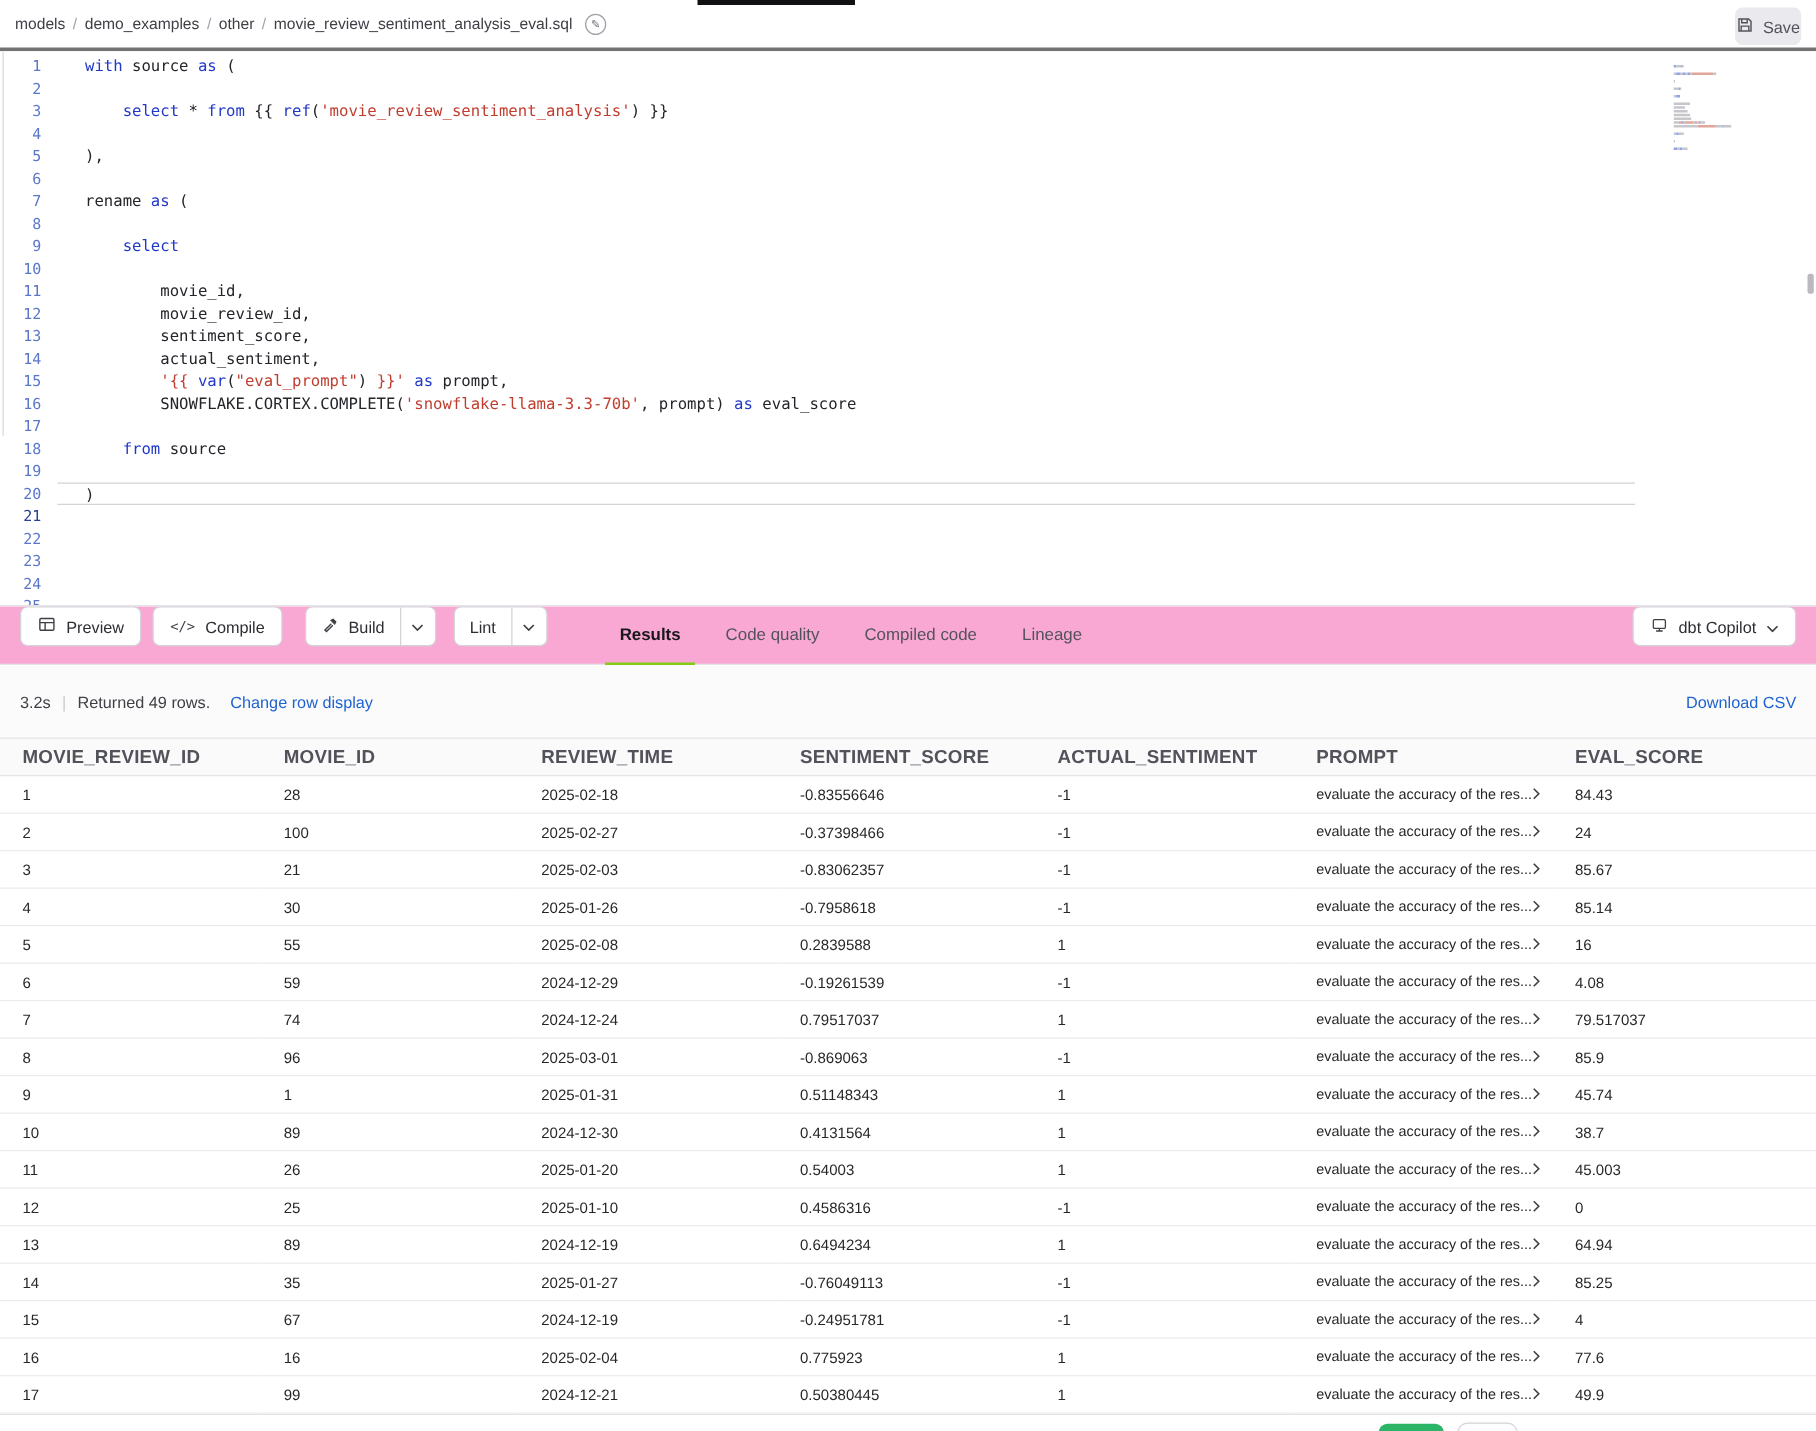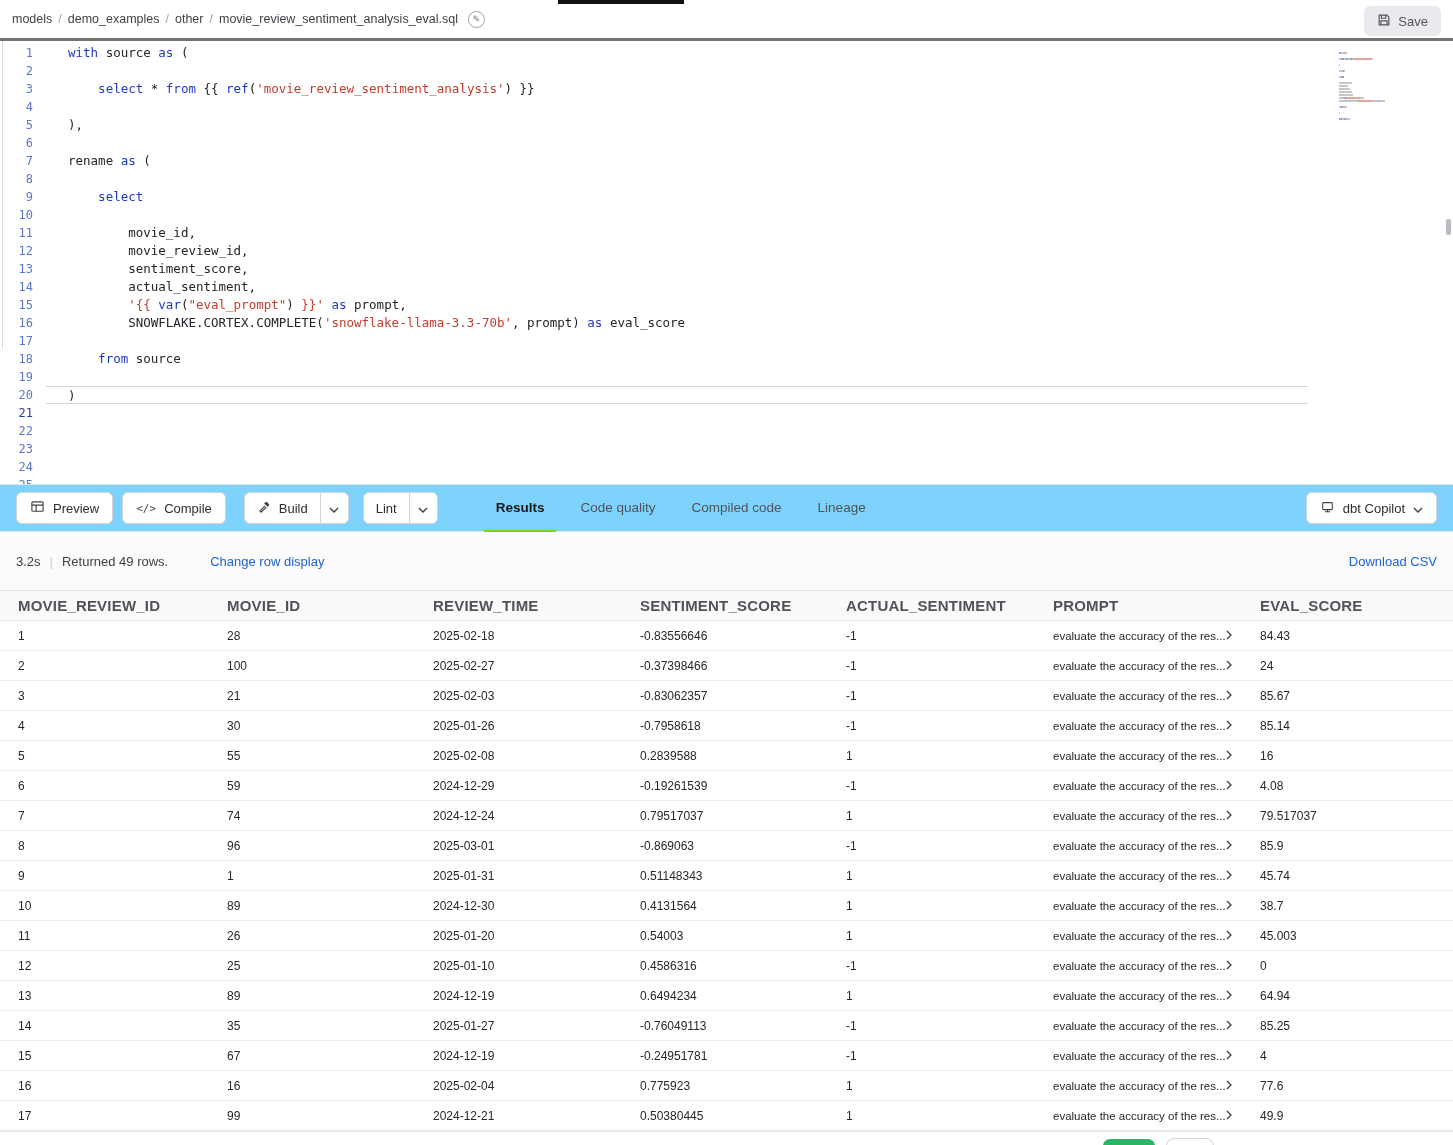--- a/index.html
+++ b/index.html
@@ -8,21 +8,21 @@
     font-family: "Liberation Sans", sans-serif;
     background:#ffffff; color:#27272a; overflow:hidden; position:relative;
   }
 
   
   .top-bar { height:41px; border-bottom:3px solid #737373; display:flex; align-items:center; padding:0 12px; position:relative; background:#fff; }
   .top-dark-strip { position:absolute; top:0; left:558px; width:126px; height:4px; background:#111114; }
   .breadcrumb { display:flex; align-items:center; gap:6px; font-size:12.5px; color:#3f3f46; }
   .crumb-sep { color:#9ca3af; }
   .crumb-edit { width:17px; height:17px; border:1px solid #a1a1aa; border-radius:50%; display:flex; align-items:center; justify-content:center; font-size:9px; color:#71717a; margin-left:4px; }
-  .save-btn { position:absolute; right:12px; top:6px; height:30px; display:flex; align-items:center; gap:7px; padding:0 13px; background:#e9e9ee; border:none; border-radius:6px; font-size:13px; color:#52525b; font-family:inherit; }
+  .save-btn { position:absolute; right:12px; top:6px; height:30px; display:flex; align-items:center; gap:7px; padding:0 1px; background:#e9e9ee; border:none; border-radius:6px; font-size:13px; color:#52525b; font-family:inherit; }
 
   
   .editor { height:444px; border-bottom:1px solid #e4e4e7; position:relative; overflow:hidden; background:#fff;
             font-family:"DejaVu Sans Mono", monospace; font-size:12.5px; line-height:18px; padding-top:3px; display:flex; }
   .editor-left-line { position:absolute; left:2px; top:0; width:1px; height:308px; background:#d9d9de; }
   .gutter { width:46px; text-align:right; padding-right:13px; color:#5b77c9; font-size:12px; flex:0 0 46px; }
   .gut-num { height:18px; }
   .gut-num.active { color:#27408f; }
   .code-pane { flex:1; padding-left:22px; }
   .code-line { height:18px; white-space:pre; }
@@ -33,39 +33,39 @@
   .tok-p { color:#24242a; }
 
   .minimap { position:absolute; top:4px; right:14px; width:100px; }
   .mini-line { height:2px; margin-bottom:1px; font-size:0; white-space:nowrap; }
   .mini-seg { display:inline-block; height:2px; }
   .mini-k { background:#8fa3e6; } .mini-f { background:#8fa3e6; }
   .mini-s { background:#e2a59b; } .mini-p { background:#c6c6cb; }
   .editor-scroll-thumb { position:absolute; right:2px; top:178px; width:5px; height:16px; background:#b9b9bf; border-radius:2px; }
 
   
-  .toolbar { height:47px; border-bottom:1px solid #e4e4e7; display:flex; align-items:center; padding:0 16px; background:#7dd3fc; }
+  .toolbar { height:47px; border-bottom:1px solid #e4e4e7; display:flex; padding:0 16px; background:#f9a8d4; }
   .btn { display:flex; align-items:center; gap:8px; height:32px; padding:0 13px; border:1px solid #d4d4d8; border-radius:6px; background:#fff; font-size:13px; color:#2d2d33; font-family:inherit; }
   .btn + .btn { margin-left:9px; }
   .split { display:flex; align-items:stretch; height:32px; border:1px solid #d4d4d8; border-radius:6px; background:#fff; margin-left:18px; }
   .split .main { display:flex; align-items:center; gap:8px; padding:0 12px; font-size:13px; color:#2d2d33; }
   .split .vsep { width:1px; background:#d4d4d8; }
   .split .chev-part { width:27px; display:flex; align-items:center; justify-content:center; }
   .code-glyph { font-family:"DejaVu Sans Mono", monospace; font-size:11px; color:#3f3f46; }
   .tabs { display:flex; margin-left:46px; height:47px; }
   .tab { display:flex; align-items:center; padding:0 12px; margin-right:12px; font-size:13.5px; color:#52525b; height:100%; border-bottom:2px solid transparent; }
   .tab.active { color:#18181b; border-bottom:2px solid #84cc16; font-weight:700; }
   .copilot-btn { margin-left:auto; }
 
   
   .results-section { background:#fbfbfc; }
   .status-bar { height:58px; display:flex; align-items:center; padding:0 16px; font-size:13px; color:#3f3f46; }
   .status-sep { color:#c9c9cf; margin:0 9px; }
   .link { color:#1e63d0; text-decoration:none; font-size:13px; }
-  .crd-link { margin-left:42px; }
+  .crd-link { margin-left:16px; }
   .dl-link { margin-left:auto; }
 
   table.results { width:1453px; border-collapse:collapse; table-layout:fixed; background:#fff; border-top:1px solid #e4e4e7; }
   table.results thead tr { height:30px; background:#fafafa; border-bottom:1px solid #e4e4e7; }
   table.results th { text-align:left; font-size:15px; font-weight:600; color:#52525b; padding-left:18px; letter-spacing:0.2px; }
   table.results tbody tr { height:30px; border-bottom:1px solid #ececf0; background:#fff; }
   table.results td { font-size:12px; color:#27272a; padding-left:18px; overflow:hidden; white-space:nowrap; }
   td.prompt-cell .pwrap { display:flex; align-items:center; justify-content:space-between; padding-right:14px; }
   td.prompt-cell .prompt-text { font-size:11.5px; color:#27272a; }
   .chev-right { flex:0 0 auto; }

